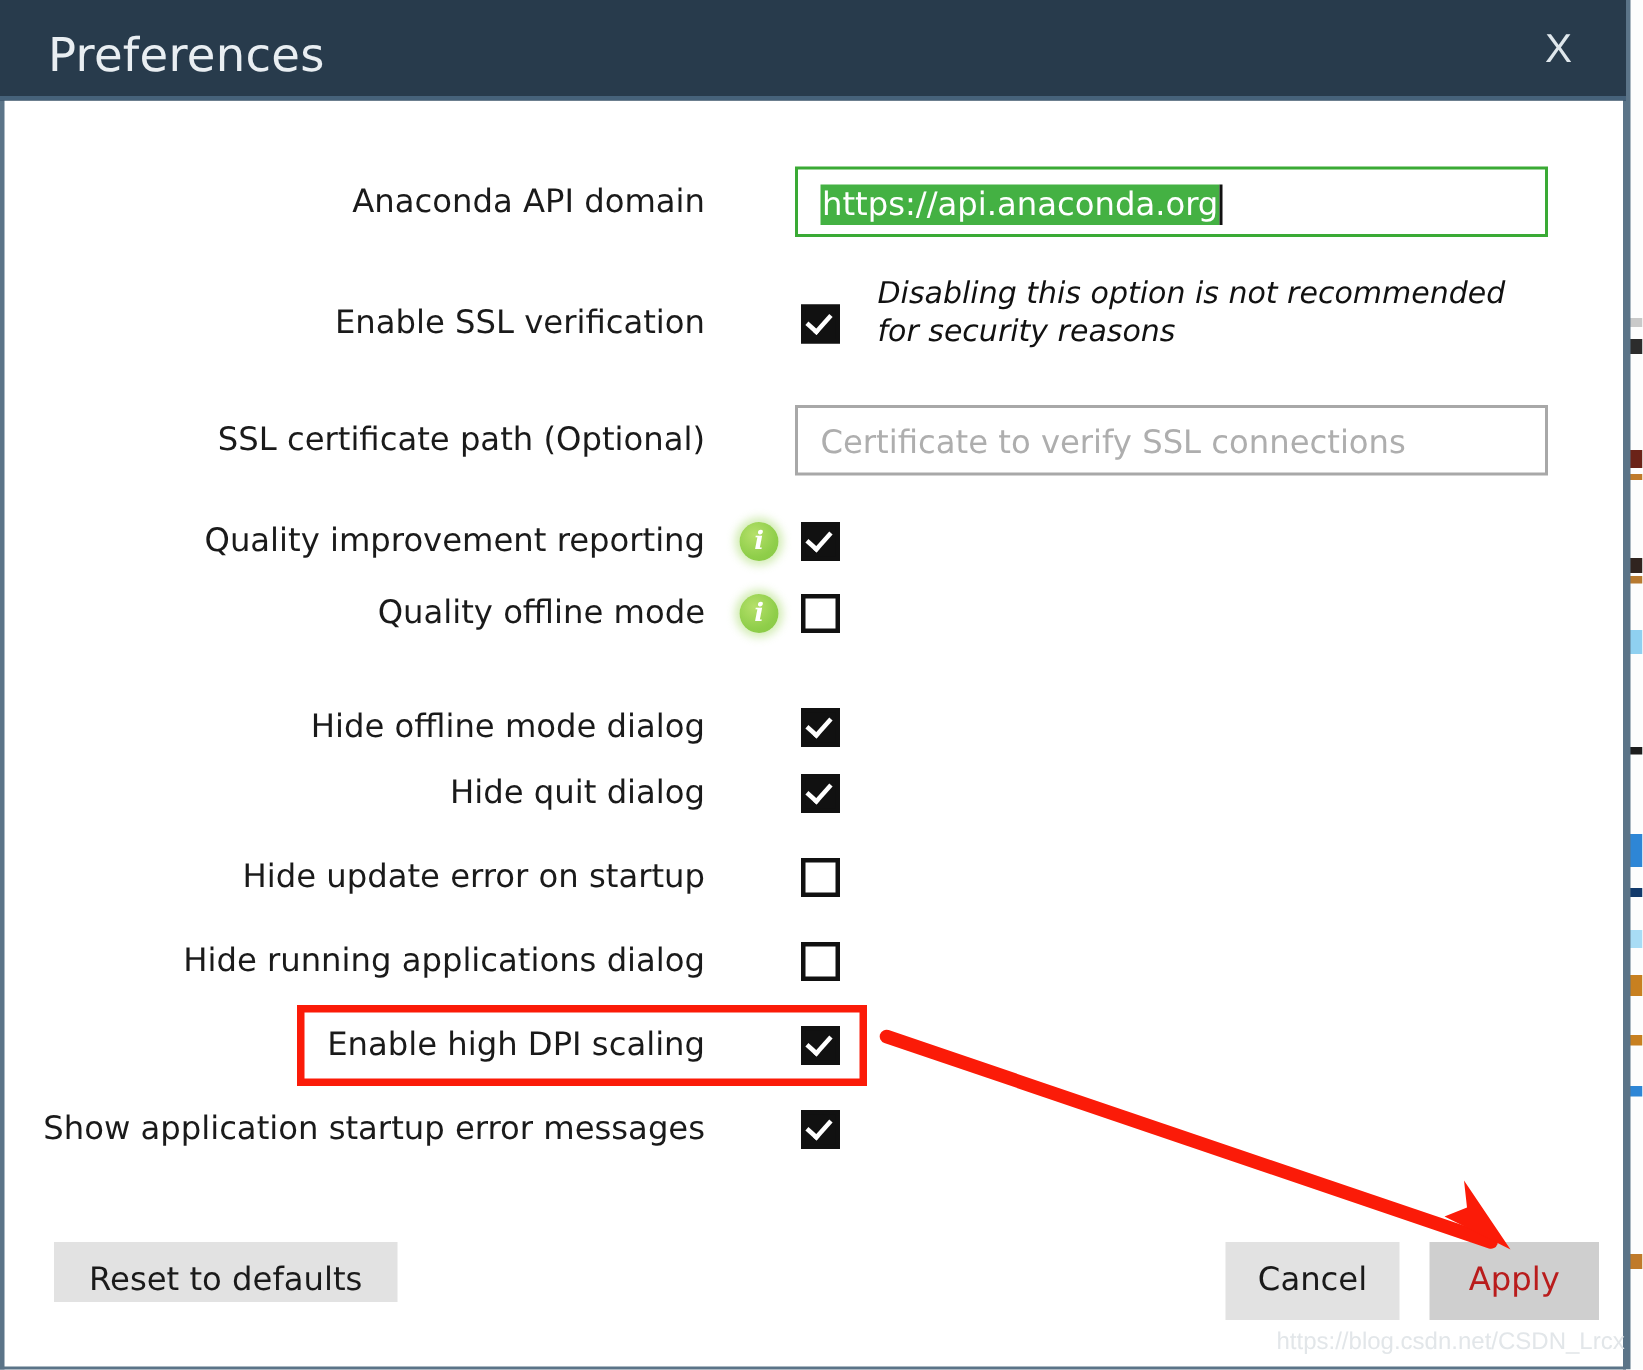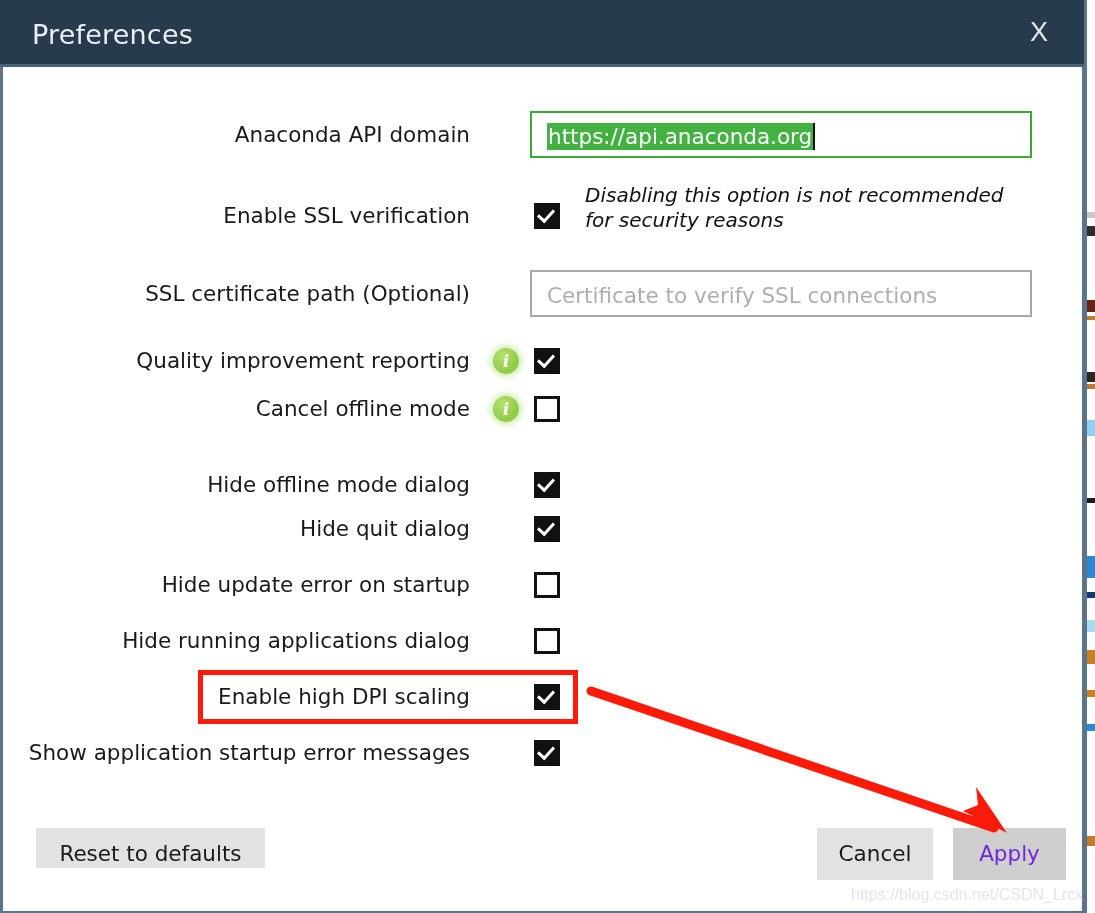--- a/index.html
+++ b/index.html
@@ -54,21 +54,21 @@
     height: 67px;
     background: #283b4c;
     border-bottom: 3px solid #46627a;
     box-sizing: border-box;
   }
   #title-text {
     position: absolute;
     left: 32px;
     top: 19px;
     color: #e9eef2;
-    font-size: 27px;
+    font-size: 31px;
     font-family: "DejaVu Sans", sans-serif;
     letter-spacing: 0.2px;
     white-space: nowrap;
   }
   #close-button {
     position: absolute;
     left: 1022px;
     top: 14px;
     width: 34px;
     height: 36px;
@@ -267,21 +267,21 @@
     background: #e2e2e2;
     color: #1a1a1a;
     line-height: 52px;
   }
   #apply-button {
     left: 950px;
     top: 828px;
     width: 113px;
     height: 52px;
     background: #cfcfcf;
-    color: #6d28d9;
+    color: #b91c1c;
     line-height: 52px;
     cursor: default;
   }
 
   
   #watermark {
     position: absolute;
     left: 848px;
     top: 886px;
     color: #e2e6e9;
@@ -342,21 +342,21 @@
       </div>
     </div>
 
     <div class="row" style="top:274px;">
       <div class="row-label">Quality improvement reporting</div>
       <div class="info-icon" style="left:490px;top:4px;">i</div>
       <div class="checkbox on" style="left:531px;top:4px;"></div>
     </div>
 
     <div class="row" style="top:322px;">
-      <div class="row-label">Cancel offline mode</div>
+      <div class="row-label">Quality offline mode</div>
       <div class="info-icon" style="left:490px;top:4px;">i</div>
       <div class="checkbox off" style="left:531px;top:4px;"></div>
     </div>
 
     <div class="row" style="top:398px;">
       <div class="row-label">Hide offline mode dialog</div>
       <div class="checkbox on" style="left:531px;top:4px;"></div>
     </div>
 
     <div class="row" style="top:442px;">

